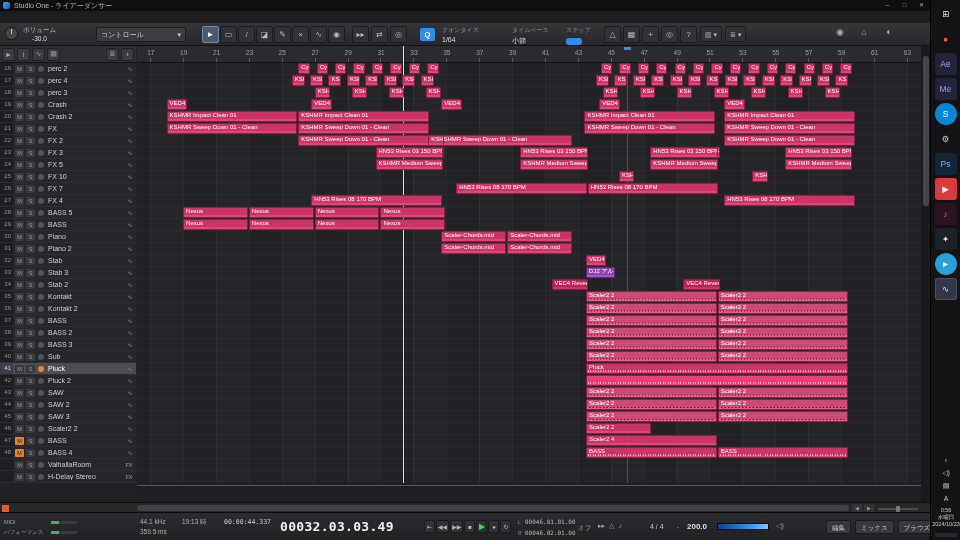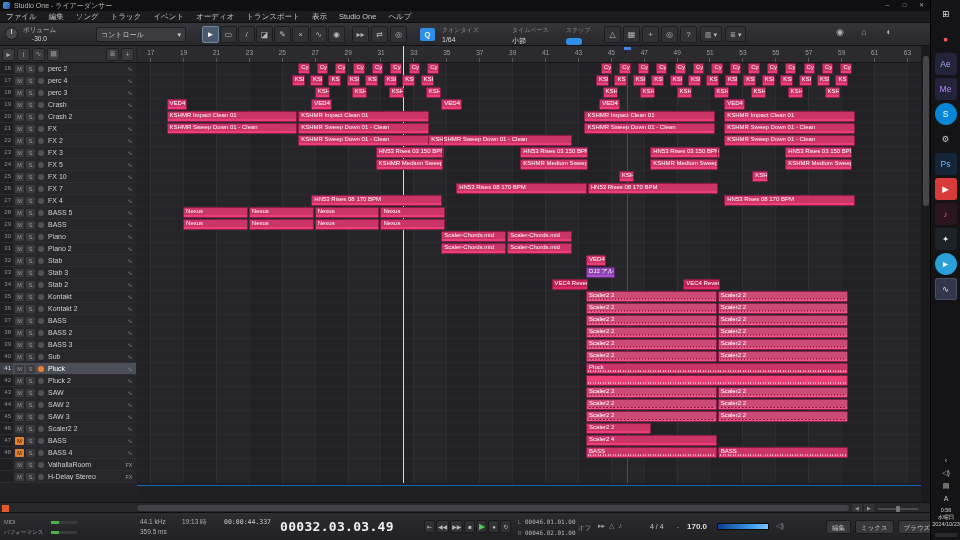--- a/index.html
+++ b/index.html
@@ -145,32 +145,20 @@
   <div id="titlebar">
     <div id="app-icon"></div>
     <span>Studio One - ライアーダンサー</span>
     <div id="win-controls">
       <span class="winbtn">─</span>
       <span class="winbtn">□</span>
       <span class="winbtn">✕</span>
     </div>
   </div>
 
-  <div id="menubar">
-      <div class="menu-item">ファイル</div>
-      <div class="menu-item">編集</div>
-      <div class="menu-item">ソング</div>
-      <div class="menu-item">トラック</div>
-      <div class="menu-item">イベント</div>
-      <div class="menu-item">オーディオ</div>
-      <div class="menu-item">トランスポート</div>
-      <div class="menu-item">表示</div>
-      <div class="menu-item">Studio One</div>
-      <div class="menu-item">ヘルプ</div>
-    </div>
 
   <div id="toolbar">
     <div id="vol-knob"></div>
     <span id="vol-label">ボリューム</span>
     <span id="vol-value">-30.0</span>
     <div id="control-dd">
       <span>コントロール</span>
       <span>▾</span>
     </div>
     <div id="tools">
@@ -1073,21 +1061,21 @@
       </div>
     </div>
     <span id="t-preroll">オフ</span>
     <div id="t-misc">
         <div class="tmic">▸▸</div>
         <div class="tmic">△</div>
         <div class="tmic">♪</div>
       </div>
     <span id="t-sig">4 / 4</span>
     <span id="t-minus">-</span>
-    <span id="t-tempo">170.0</span>
+    <span id="t-tempo">200.0</span>
     <div id="t-meter"></div>
     <span id="t-spk">◁)</span>
     <div id="t-panels">
         <div class="pbtn">編集</div>
         <div class="pbtn">ミックス</div>
         <div class="pbtn">ブラウズ</div>
       </div>
   </div>
 
   <div id="taskbar">

